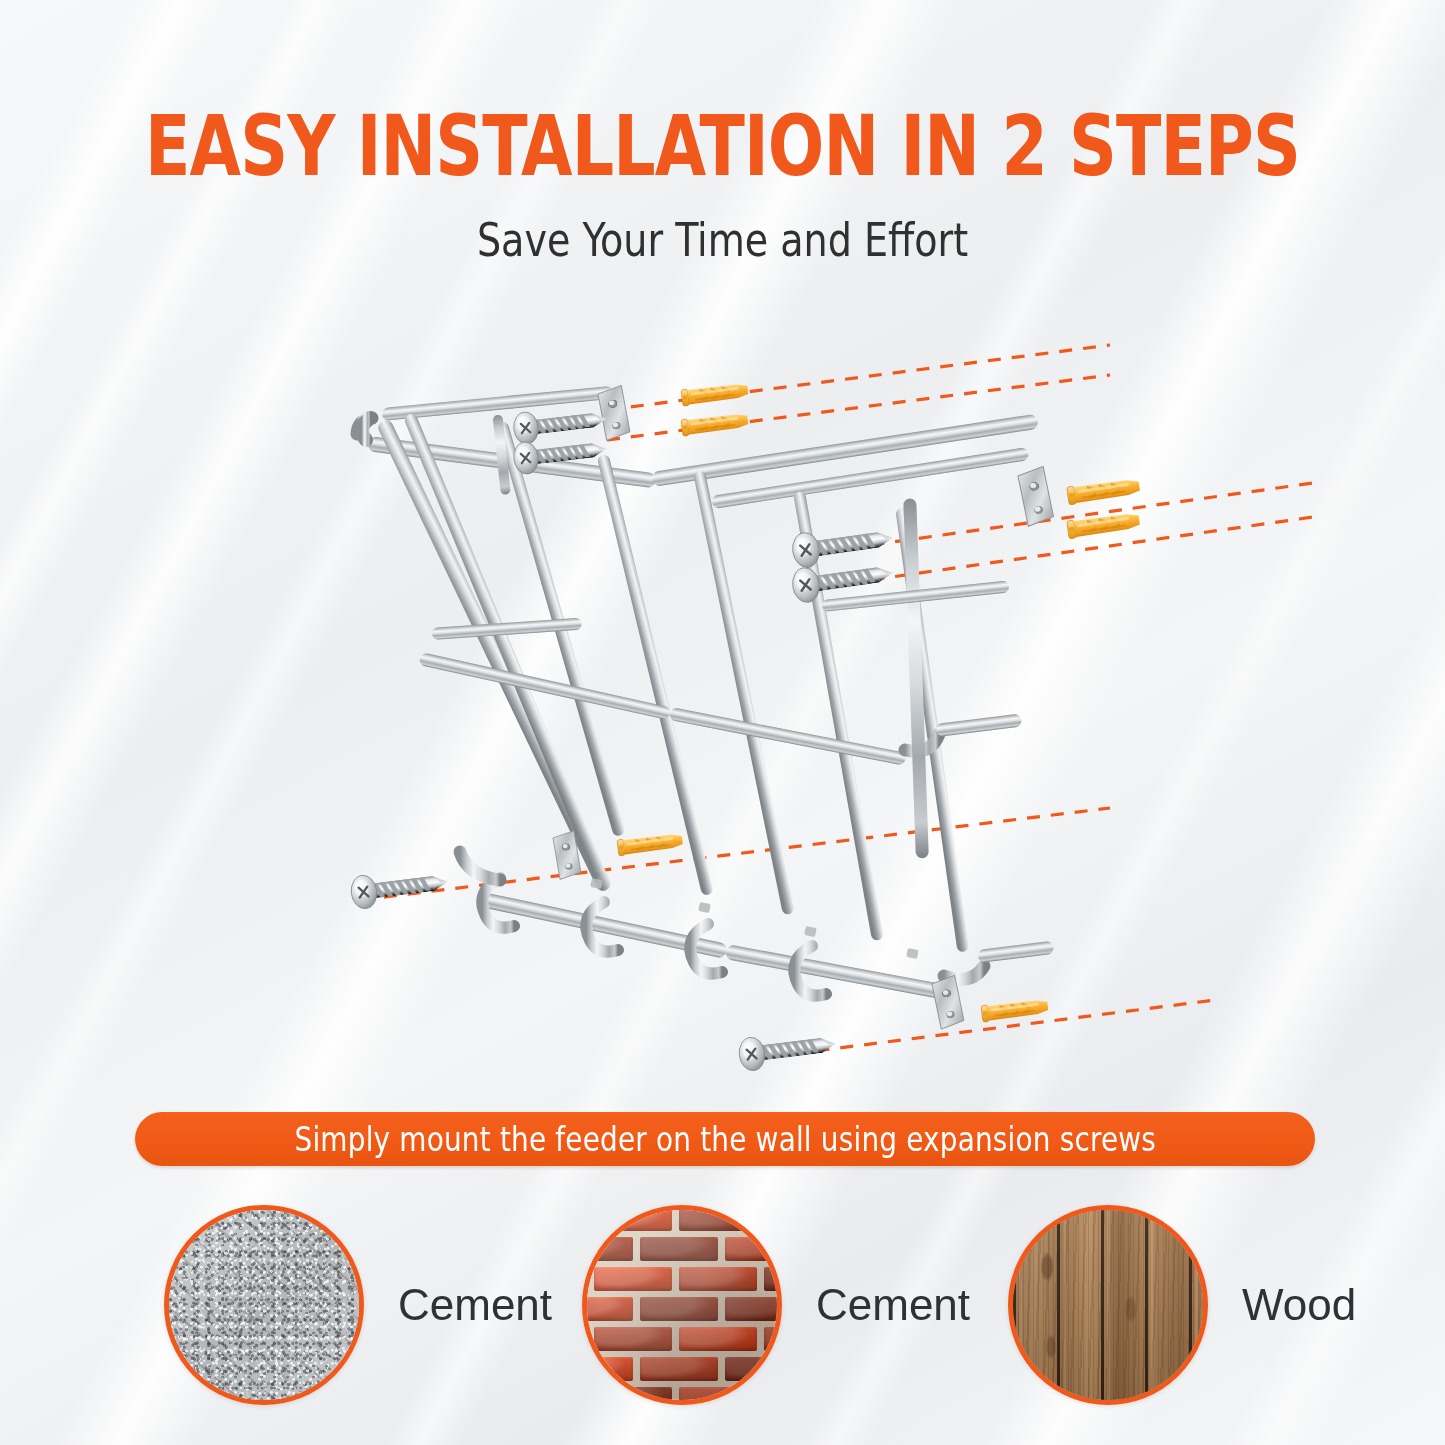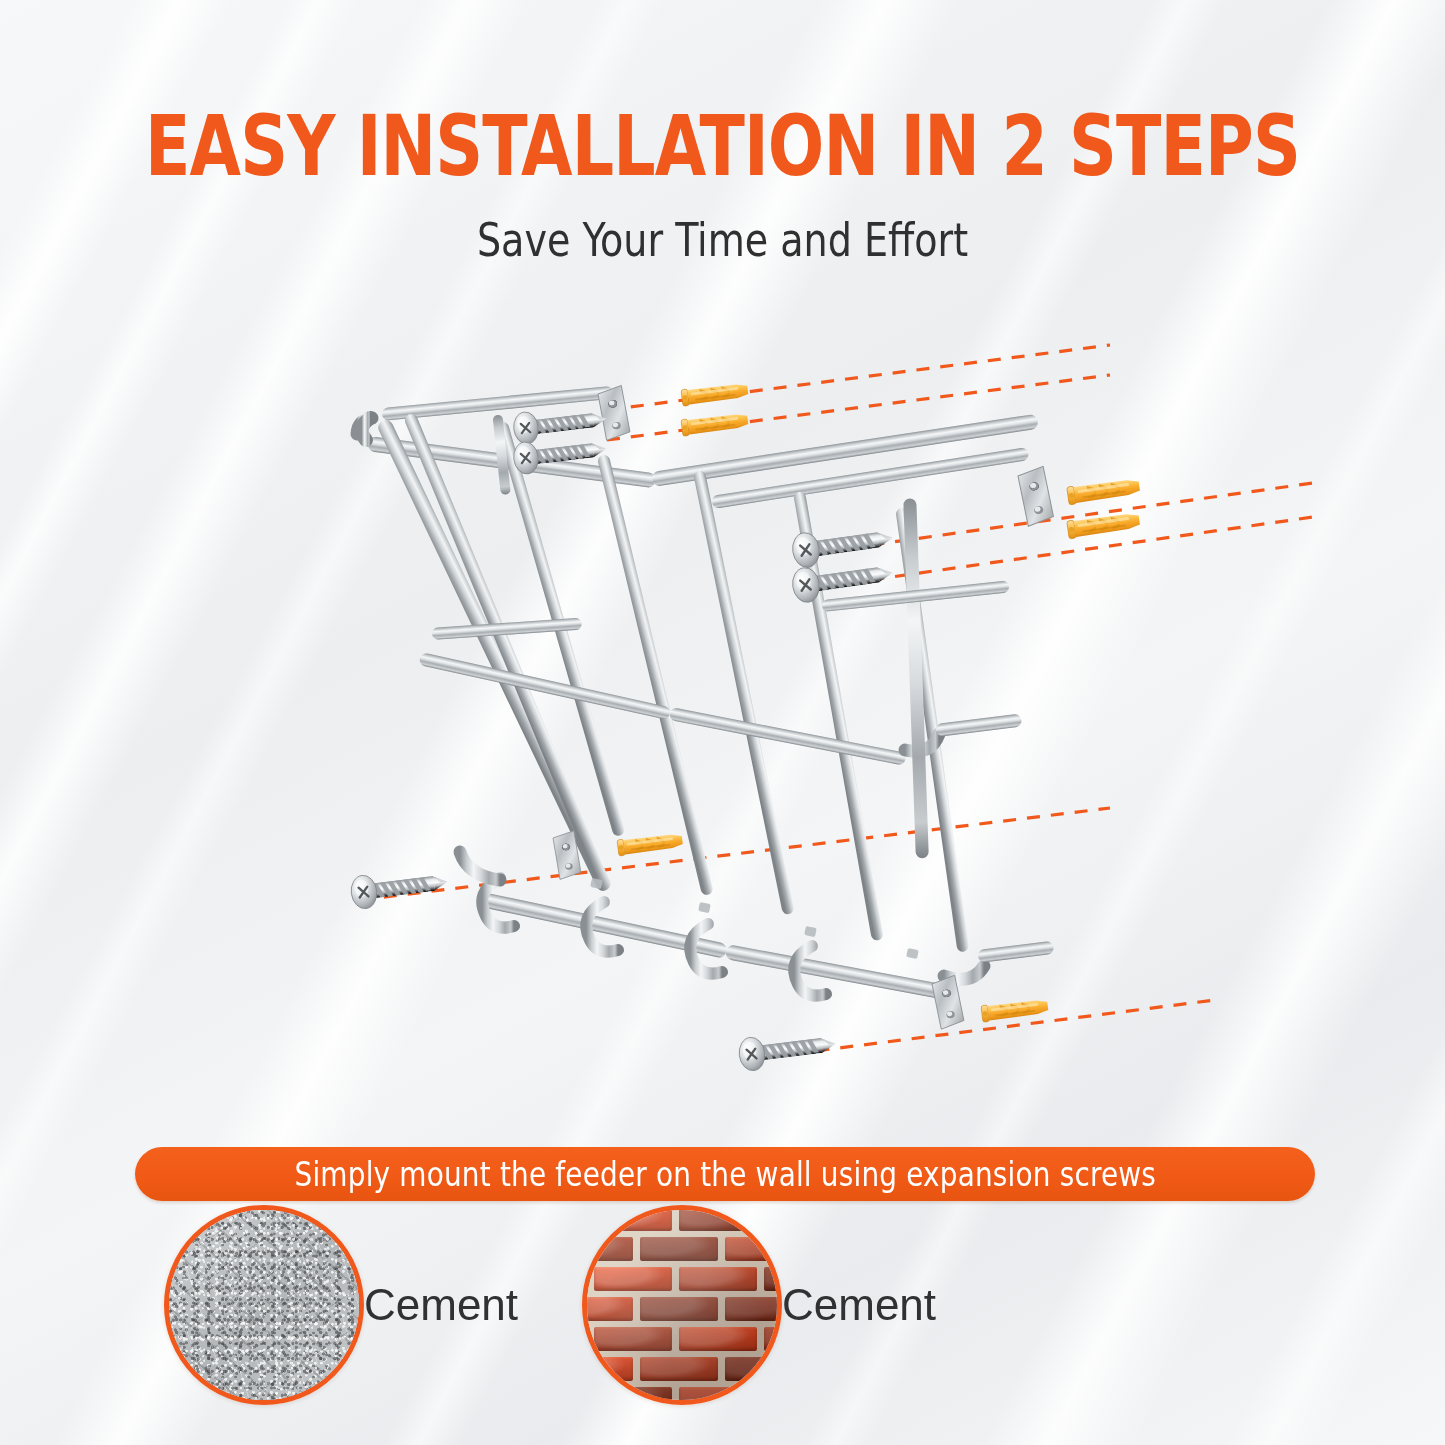--- a/index.html
+++ b/index.html
@@ -42,41 +42,41 @@
 
   
   #product{position:absolute;left:0;top:300px;width:1445px;height:800px;}
 
   
   .banner{
     position:absolute;left:135px;top:1112px;width:1180px;height:54px;
     background:linear-gradient(180deg,#f4611d 0%,#f05a16 55%,#e85510 100%);
     border-radius:27px;
     box-shadow:0 2px 3px rgba(120,70,40,.18);
-    display:flex;align-items:center;justify-content:center;margin-top:35px;
+    display:flex;align-items:center;justify-content:center;
   }
   .banner-text{
     font-family:"DejaVu Sans Condensed","Liberation Sans Narrow","Liberation Sans",sans-serif;
     font-size:33px;color:#ffffff;font-weight:400;white-space:nowrap;
     transform:scaleX(.94);letter-spacing:.2px;
   }
 
   
   .materials{
     position:absolute;left:0;top:1190px;width:1445px;height:230px;
   }
   .mat{position:absolute;top:0;height:230px;display:flex;align-items:center;}
   .mat-circle{
     width:200px;height:200px;border-radius:50%;
     border:5px solid #f1581c;box-sizing:border-box;
     overflow:hidden;position:relative;flex:0 0 auto;
     box-shadow:0 1px 4px rgba(120,90,60,.18);
   }
   .mat-label{
-    font-size:44px;color:#2f3132;
+    margin-left:34px;font-size:44px;color:#2f3132;
     font-family:"Liberation Sans",sans-serif;white-space:nowrap;
   }
 
   
   .tex-cement{
     width:100%;height:100%;
     background-color:#b9bcbe;
     background-image:
       radial-gradient(circle at 12% 18%, rgba(70,72,74,.55) 0 1.1px, transparent 1.6px),
       radial-gradient(circle at 33% 9%, rgba(255,255,255,.75) 0 1.2px, transparent 1.7px),
@@ -444,16 +444,22 @@
               <div class="b" style="left: -38px; width: 78px; filter: brightness(0.94) saturate(0.99);"></div>
               <div class="b" style="left: 47px; width: 78px; filter: brightness(0.88) saturate(0.92);"></div>
               <div class="b" style="left: 132px; width: 78px; filter: brightness(1.07) saturate(1.14);"></div>
               <div class="b" style="left: 217px; width: 78px; filter: brightness(1.15) saturate(1.24);"></div>
             </div>
           </div>
       </div>
       <div class="mat-label">Cement</div>
     </div>
 
+    <div class="mat" style="left:1008px">
+      <div class="mat-circle">
+        <div class="tex-wood"></div>
+      </div>
+      <div class="mat-label">Wood</div>
+    </div>
 
   </div>
 
 </div>
 
 </body></html>

